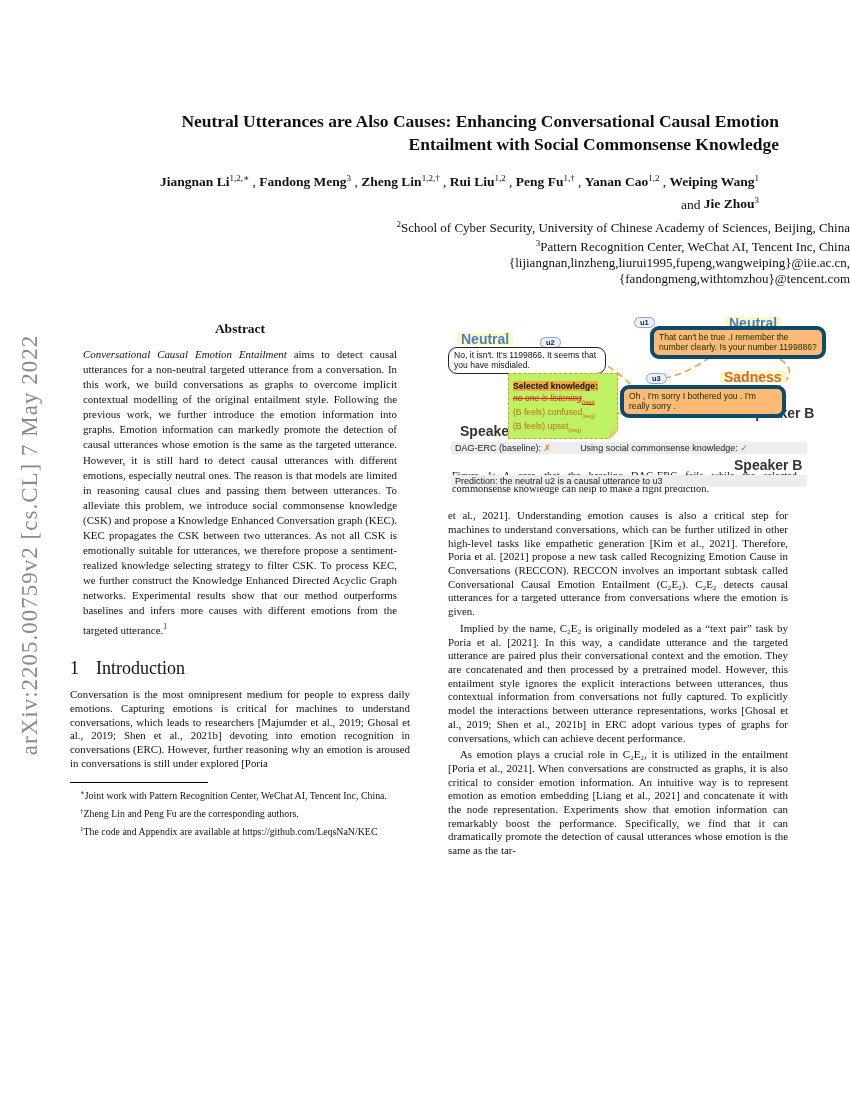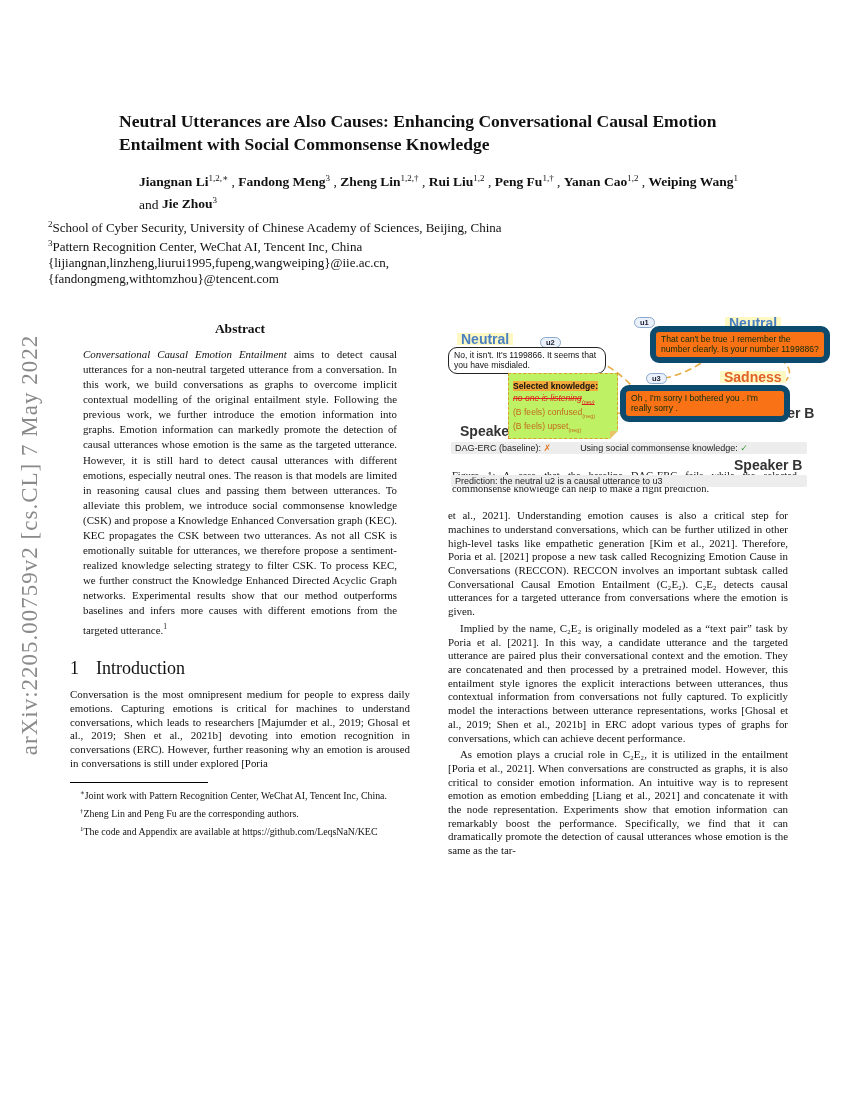--- a/index.html
+++ b/index.html
@@ -7,21 +7,21 @@
     position:relative; width:850px; height:1100px; background:#ffffff;
     margin:0 auto; overflow:hidden; outline:1px solid #666;
     font-family:"Liberation Serif","DejaVu Serif",serif; color:#111;
   }
   
   .arxiv-strip{
     position:absolute; left:30px; top:545px; transform:translate(-50%,-50%) rotate(-90deg);
     white-space:nowrap; font-size:23px; letter-spacing:1px; color:#8a8a8a;
   }
   
-  .header{padding-top:110px; text-align:left;padding-left:48px;}
+  .header{padding-top:110px; text-align:right;padding-left:48px;}
   .title{
     font-size:17.5px; line-height:23px; font-weight:bold; margin:0 auto;
     max-width:660px;
   }
   .authors{margin:12px auto 0; max-width:620px; font-size:13.5px; line-height:18px; font-weight:bold;}
   .authors sup{font-weight:normal; font-size:9px;}
   .author-sep{font-weight:normal;}
   .affils{margin-top:4px; font-size:13px; line-height:15.8px;}
   .affil-line sup{font-size:9px;}
   
@@ -52,21 +52,21 @@
   }
   .emo-neutral{color:#4a7fc1;}
   .emo-sadness{color:#e0622a;}
   .u-badge{
     position:absolute; background:#eaf1fb; border:1px solid #8aa8cc; border-radius:8px;
     font-size:7.5px; font-weight:bold; line-height:9px; padding:0 5px; color:#223;
   }
   .bubble{
     position:absolute; border-radius:9px; padding:2px 5px; font-size:8.6px; line-height:10.6px; color:#0b2b0b;
   }
-  .bubble-green{background:#f97316; border:6px solid #0c4a6e;}
+  .bubble-green{background:#fdba74; border:4px solid #0c4a6e;}
   .bubble-white{background:#fff; border:1.4px solid #222; color:#111;}
   .speaker{position:absolute; font-size:14px; font-weight:bold; color:#333;margin-top:44px;}
   .kbox{
     position:absolute; background:#bef264; border:1.2px dashed #d8a028; padding:1px 4px 2px; width:100px;
   }
   .kbox::after{
     content:""; position:absolute; right:-1px; bottom:-1px; width:0; height:0;
     border-left:8px solid #e8c36a; border-bottom:8px solid #fff; transform:rotate(0deg);
   }
   .k-title{display:inline; background:#f2a93b; font-weight:bold; font-size:8.6px; line-height:10.5px; color:#111;}

